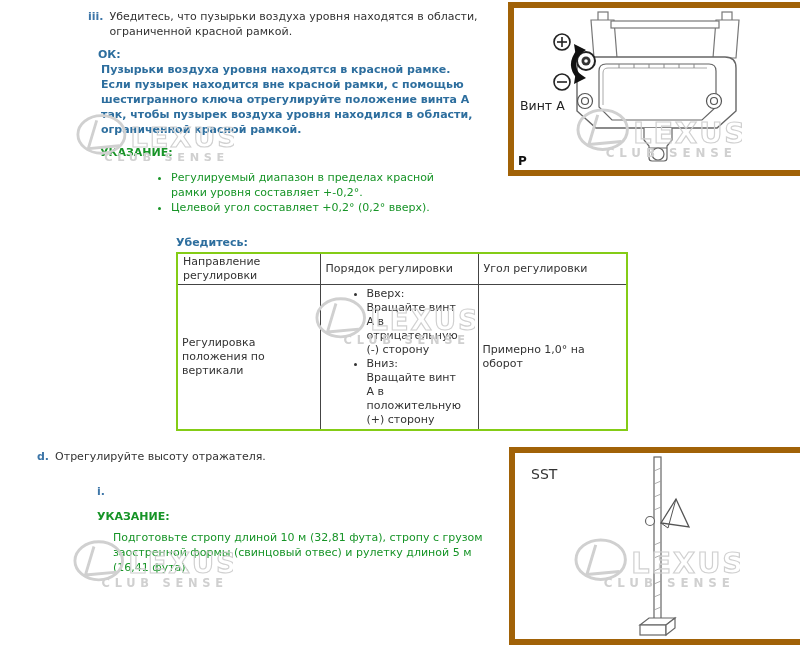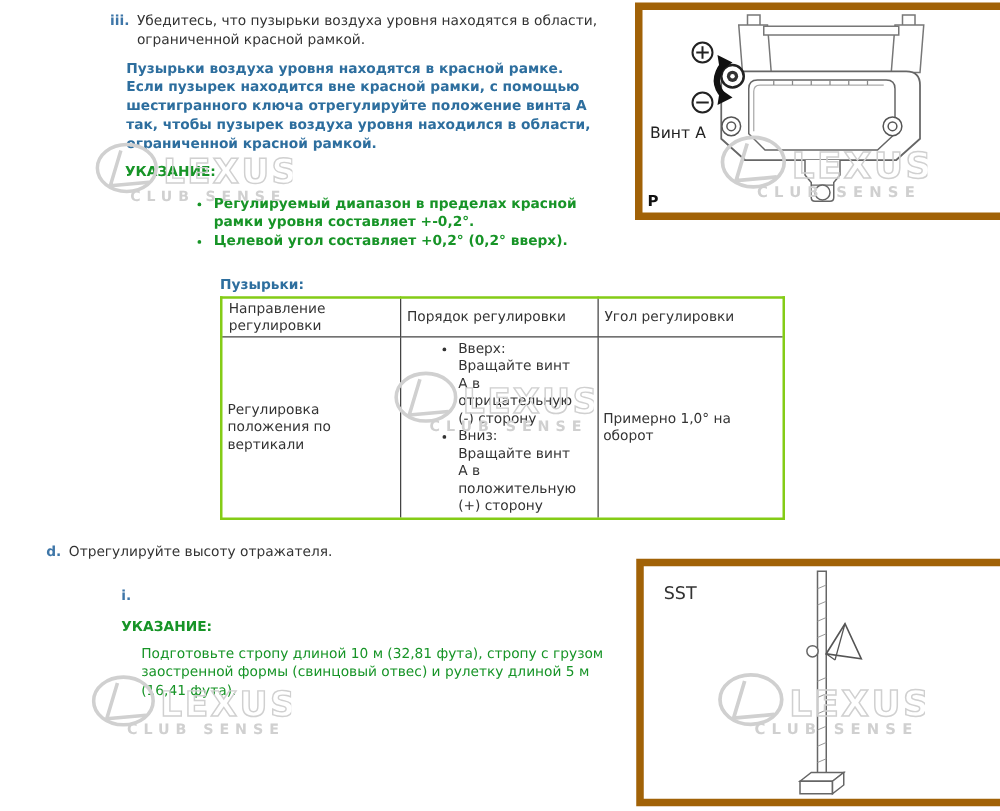--- a/index.html
+++ b/index.html
@@ -15,21 +15,21 @@
   .green { color:#179427; }
   .green-bold { color:#179427; font-weight:bold; }
   .red-label { color:#c9604f; font-weight:bold; font-style:italic; }
   .red-num { color:#c9604f; font-weight:bold; }
 
   #sec-iii   { margin:9px 0 0 88px; width:420px; }
   #ok-block  { margin:8px 0 0 98px; width:412px; }
   #ok-text   { margin-left:3px; }
   #note1     { margin:8px 0 0 100px; }
   #bullets   { margin:10px 0 0 153px; padding-left:18px; width:320px; list-style:disc; }
-  #bullets li { color:#179427; font-weight:bold; }
+  #bullets li { color:#179427; font-weight:normal; }
   #result-label { margin:20px 0 0 176px; }
   #result-table { margin:2px 0 0 176px; border-collapse:collapse; table-layout:fixed; width:452px; line-height:14px; }
   #result-table th, #result-table td { border:1px solid #444; text-align:left; vertical-align:middle; font-weight:normal; }
   #result-table { border:2px solid #84cc16; }
   #result-table th { padding:1px 5px; }
   #result-table td { padding:2px 4px; }
   #result-table ul { margin:0; padding-left:42px; list-style:disc; }
   #sec-d  { margin:18px 0 0 37px; }
   #sec-i  { margin:20px 0 0 97px; width:420px; }
   #sst-block { margin:8px 0 0 112px; }
@@ -179,36 +179,37 @@
     <text x="30" y="54" font-size="12" font-weight="bold" fill="#d0d0d0" letter-spacing="5">CLUB SENSE</text>
   </svg>
 
   <div id="sec-iii" class="row">
     <span class="marker">iii.</span>
     <div class="pre">Убедитесь, что пузырьки воздуха уровня находятся в области,
 ограниченной красной рамкой.</div>
   </div>
 
   <div id="ok-block">
+    <div class="blue-bold">ОК:</div>
     <div id="ok-text" class="blue-bold pre">Пузырьки воздуха уровня находятся в красной рамке.
 Если пузырек находится вне красной рамки, с помощью
 шестигранного ключа отрегулируйте положение винта А
 так, чтобы пузырек воздуха уровня находился в области,
 ограниченной красной рамкой.</div>
   </div>
 
   <div id="note1" class="green-bold">УКАЗАНИЕ:</div>
 
   <ul id="bullets">
     <li class="pre">Регулируемый диапазон в пределах красной
 рамки уровня составляет +-0,2°.</li>
     <li class="pre">Целевой угол составляет +0,2° (0,2° вверх).</li>
   </ul>
 
-  <div id="result-label" class="blue-bold">Пузырьки:</div>
+  <div id="result-label" class="blue-bold">Убедитесь:</div>
 
   <table id="result-table">
     <colgroup>
         <col style="width:143px">
         <col style="width:158px">
         <col style="width:149px">
       </colgroup>
     <tbody>
         <tr>
       <th class="pre">Направление

